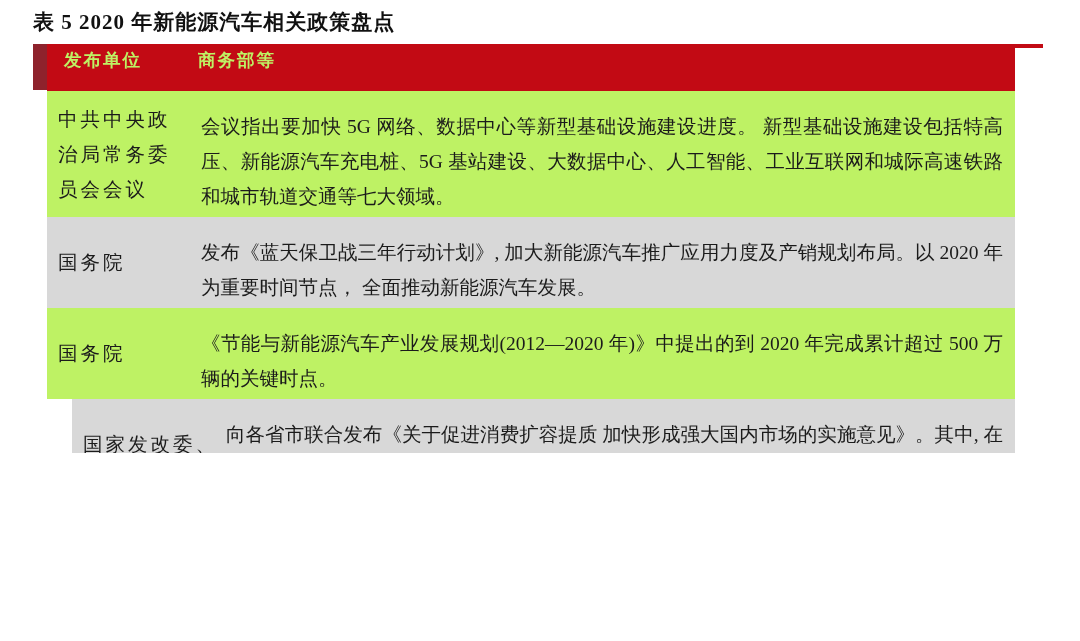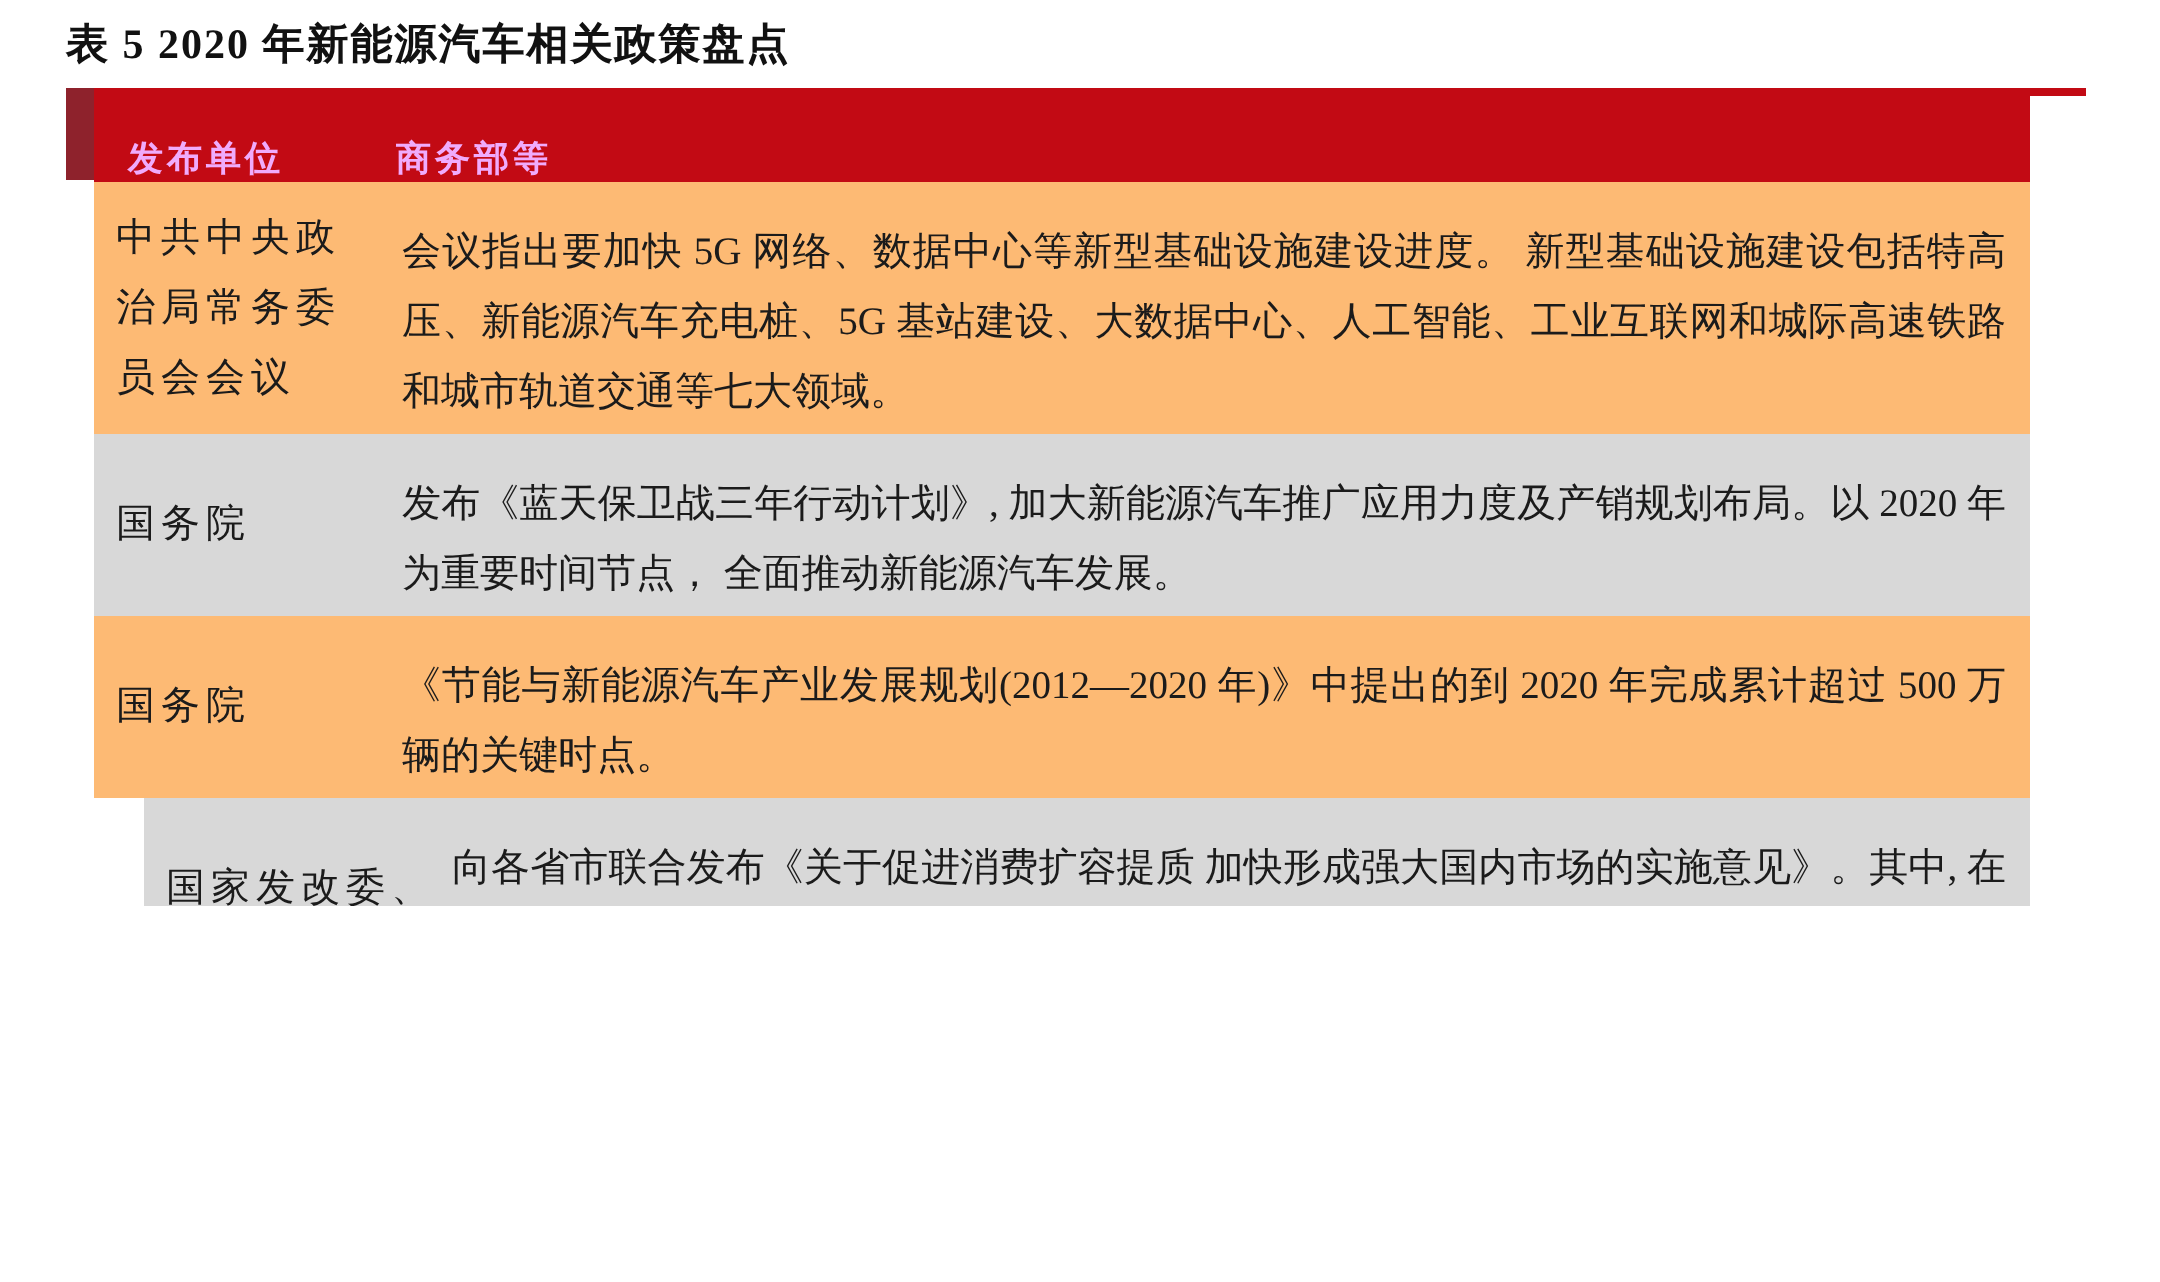--- a/index.html
+++ b/index.html
@@ -28,31 +28,31 @@
     width:100%;height:4px;background:var(--red,#C20A14);
   }
   .notch{
     position:absolute;left:0;top:0;width:14px;height:46px;
     background:var(--darkred,#8E222C);
   }
   .policy-table{
     margin-left:14px;width:968px;
   }
   .thead{
-    display:flex;align-items:flex-end;
+    display:flex;align-items:flex-start;
     height:43px;background:var(--red,#C20A14);
-    color:#f0abfc;font-weight:bold;font-size:17.5px;
+    color:#bef264;font-weight:bold;font-size:17.5px;
     letter-spacing:2px;
   }
   .thead .c1{padding-left:17px;}
   .c1{flex:0 0 151px;box-sizing:border-box;}
   .c2{flex:1 1 auto;box-sizing:border-box;}
   .trow{
     display:flex;align-items:center;
-    background:#fdba74;
+    background:#bef264;
   }
   .trow.alt{background:var(--gray,#D8D8D8);}
   .trow.r1{min-height:112px;}
   .trow.r2{min-height:77px;}
   .trow.r3{min-height:77px;}
   .trow.r4{min-height:118px;margin-left:25px;}
   .trow.r5{min-height:111px;}
   .unit{
     padding:0 2px 0 11px;
     font-size:19.5px;line-height:35px;

